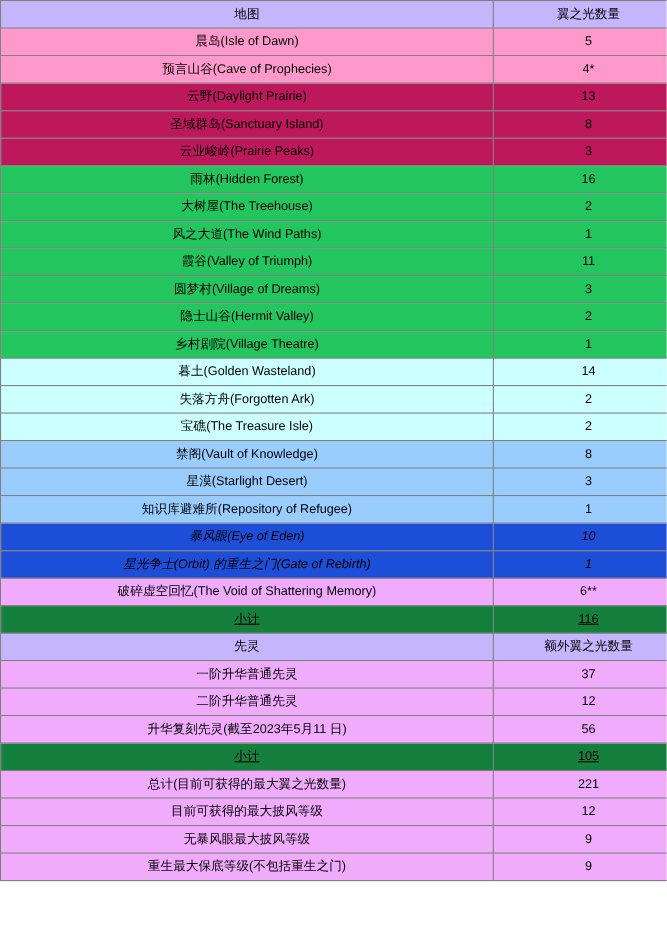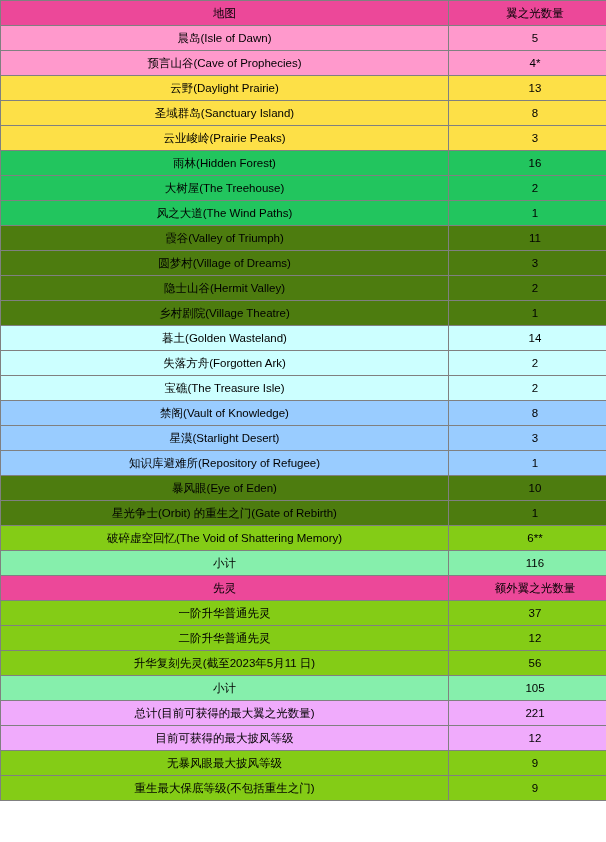--- a/index.html
+++ b/index.html
@@ -29,30 +29,30 @@
     line-height: 1.25;
     box-sizing: border-box;
   }
   td.col-map {
     width: 448px;
   }
   td.col-count {
     width: 173px;
   }
   
-  .bg-grey   { background: #ec4899; }
+  .bg-grey   { background: #c4b5fd; }
   .bg-pink   { background: #ff99cc; }
-  .bg-orange { background: #fde047; }
+  .bg-orange { background: #be185d; }
   .bg-yellow { background: #22c55e; }
-  .bg-green  { background: #4d7c0f; }
+  .bg-green  { background: #22c55e; }
   .bg-cyanl  { background: #ccffff; }
   .bg-blue   { background: #99ccff; margin-top: 44px; }
-  .bg-purple { background: #4d7c0f; }
-  .bg-white  { background: #84cc16; }
-  .bg-cyan   { background: #86efac; }
+  .bg-purple { background: #1d4ed8; font-style: italic; }
+  .bg-white  { background: #f0abfc; }
+  .bg-cyan   { background: #15803d; text-decoration: underline; }
   .bg-yellowb{ background: #f0abfc; }
 </style>
 </head>
 <body>
 
 <table class="wing-table">
   <tbody>
     <tr>
       <td class="col-map bg-grey">地图</td>
       <td class="col-count bg-grey">翼之光数量</td>

